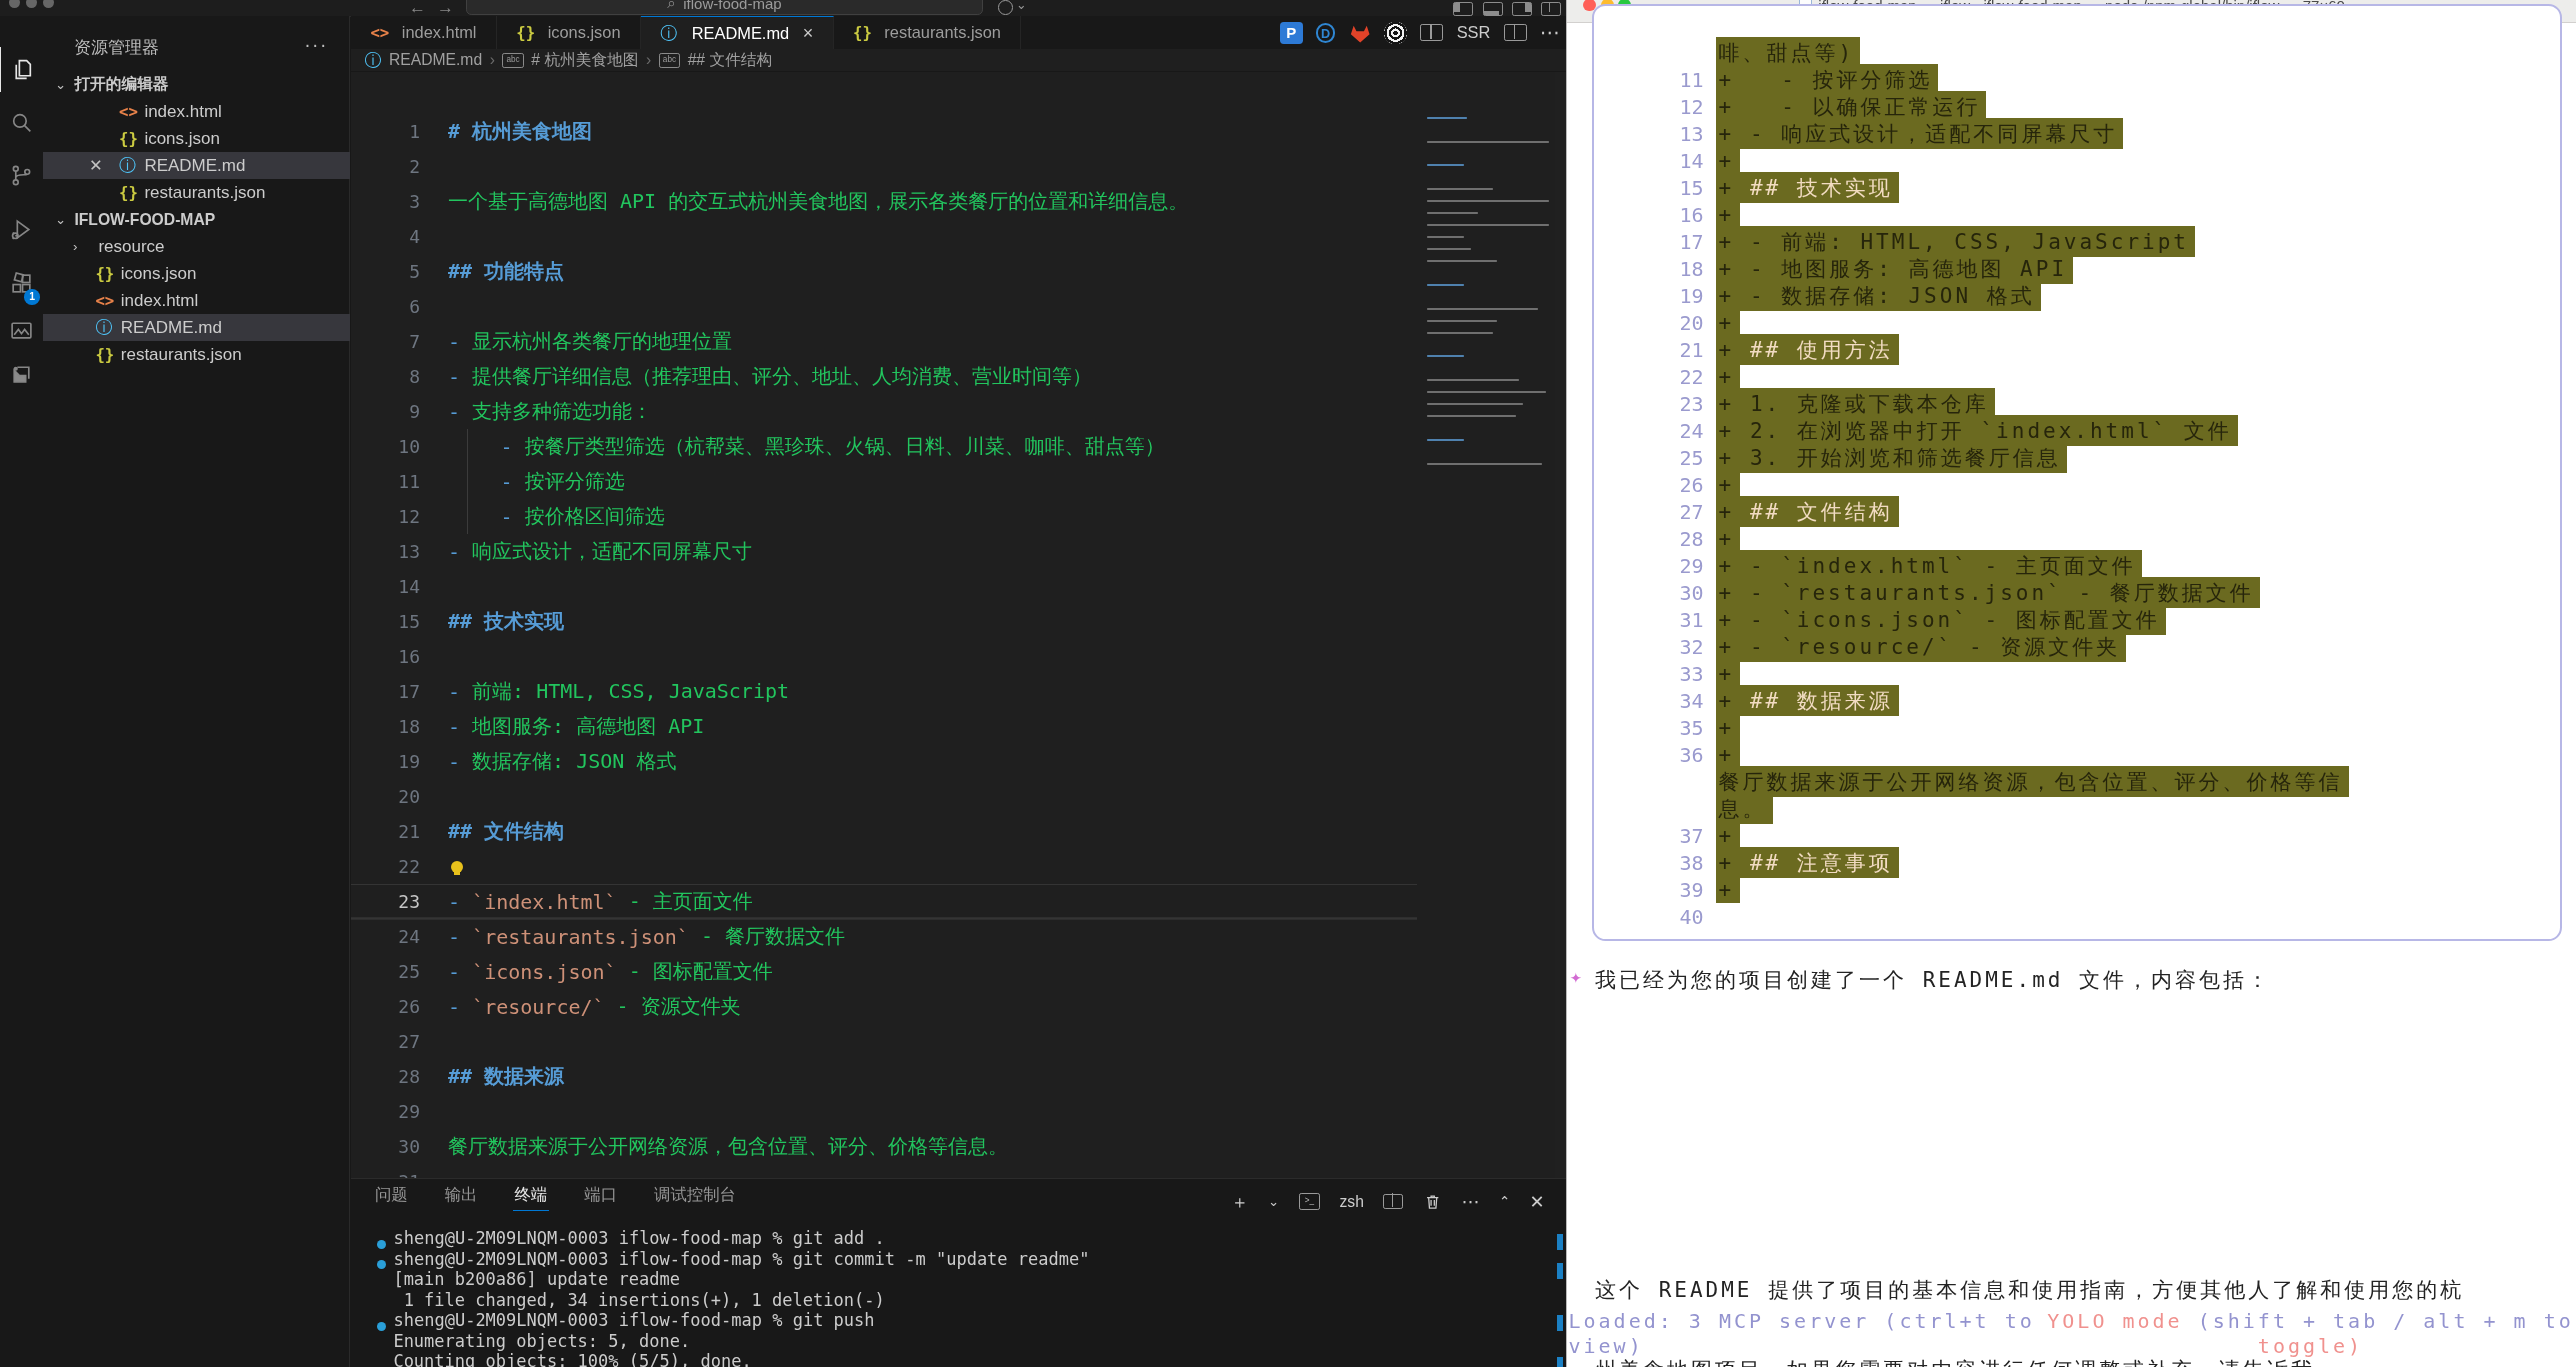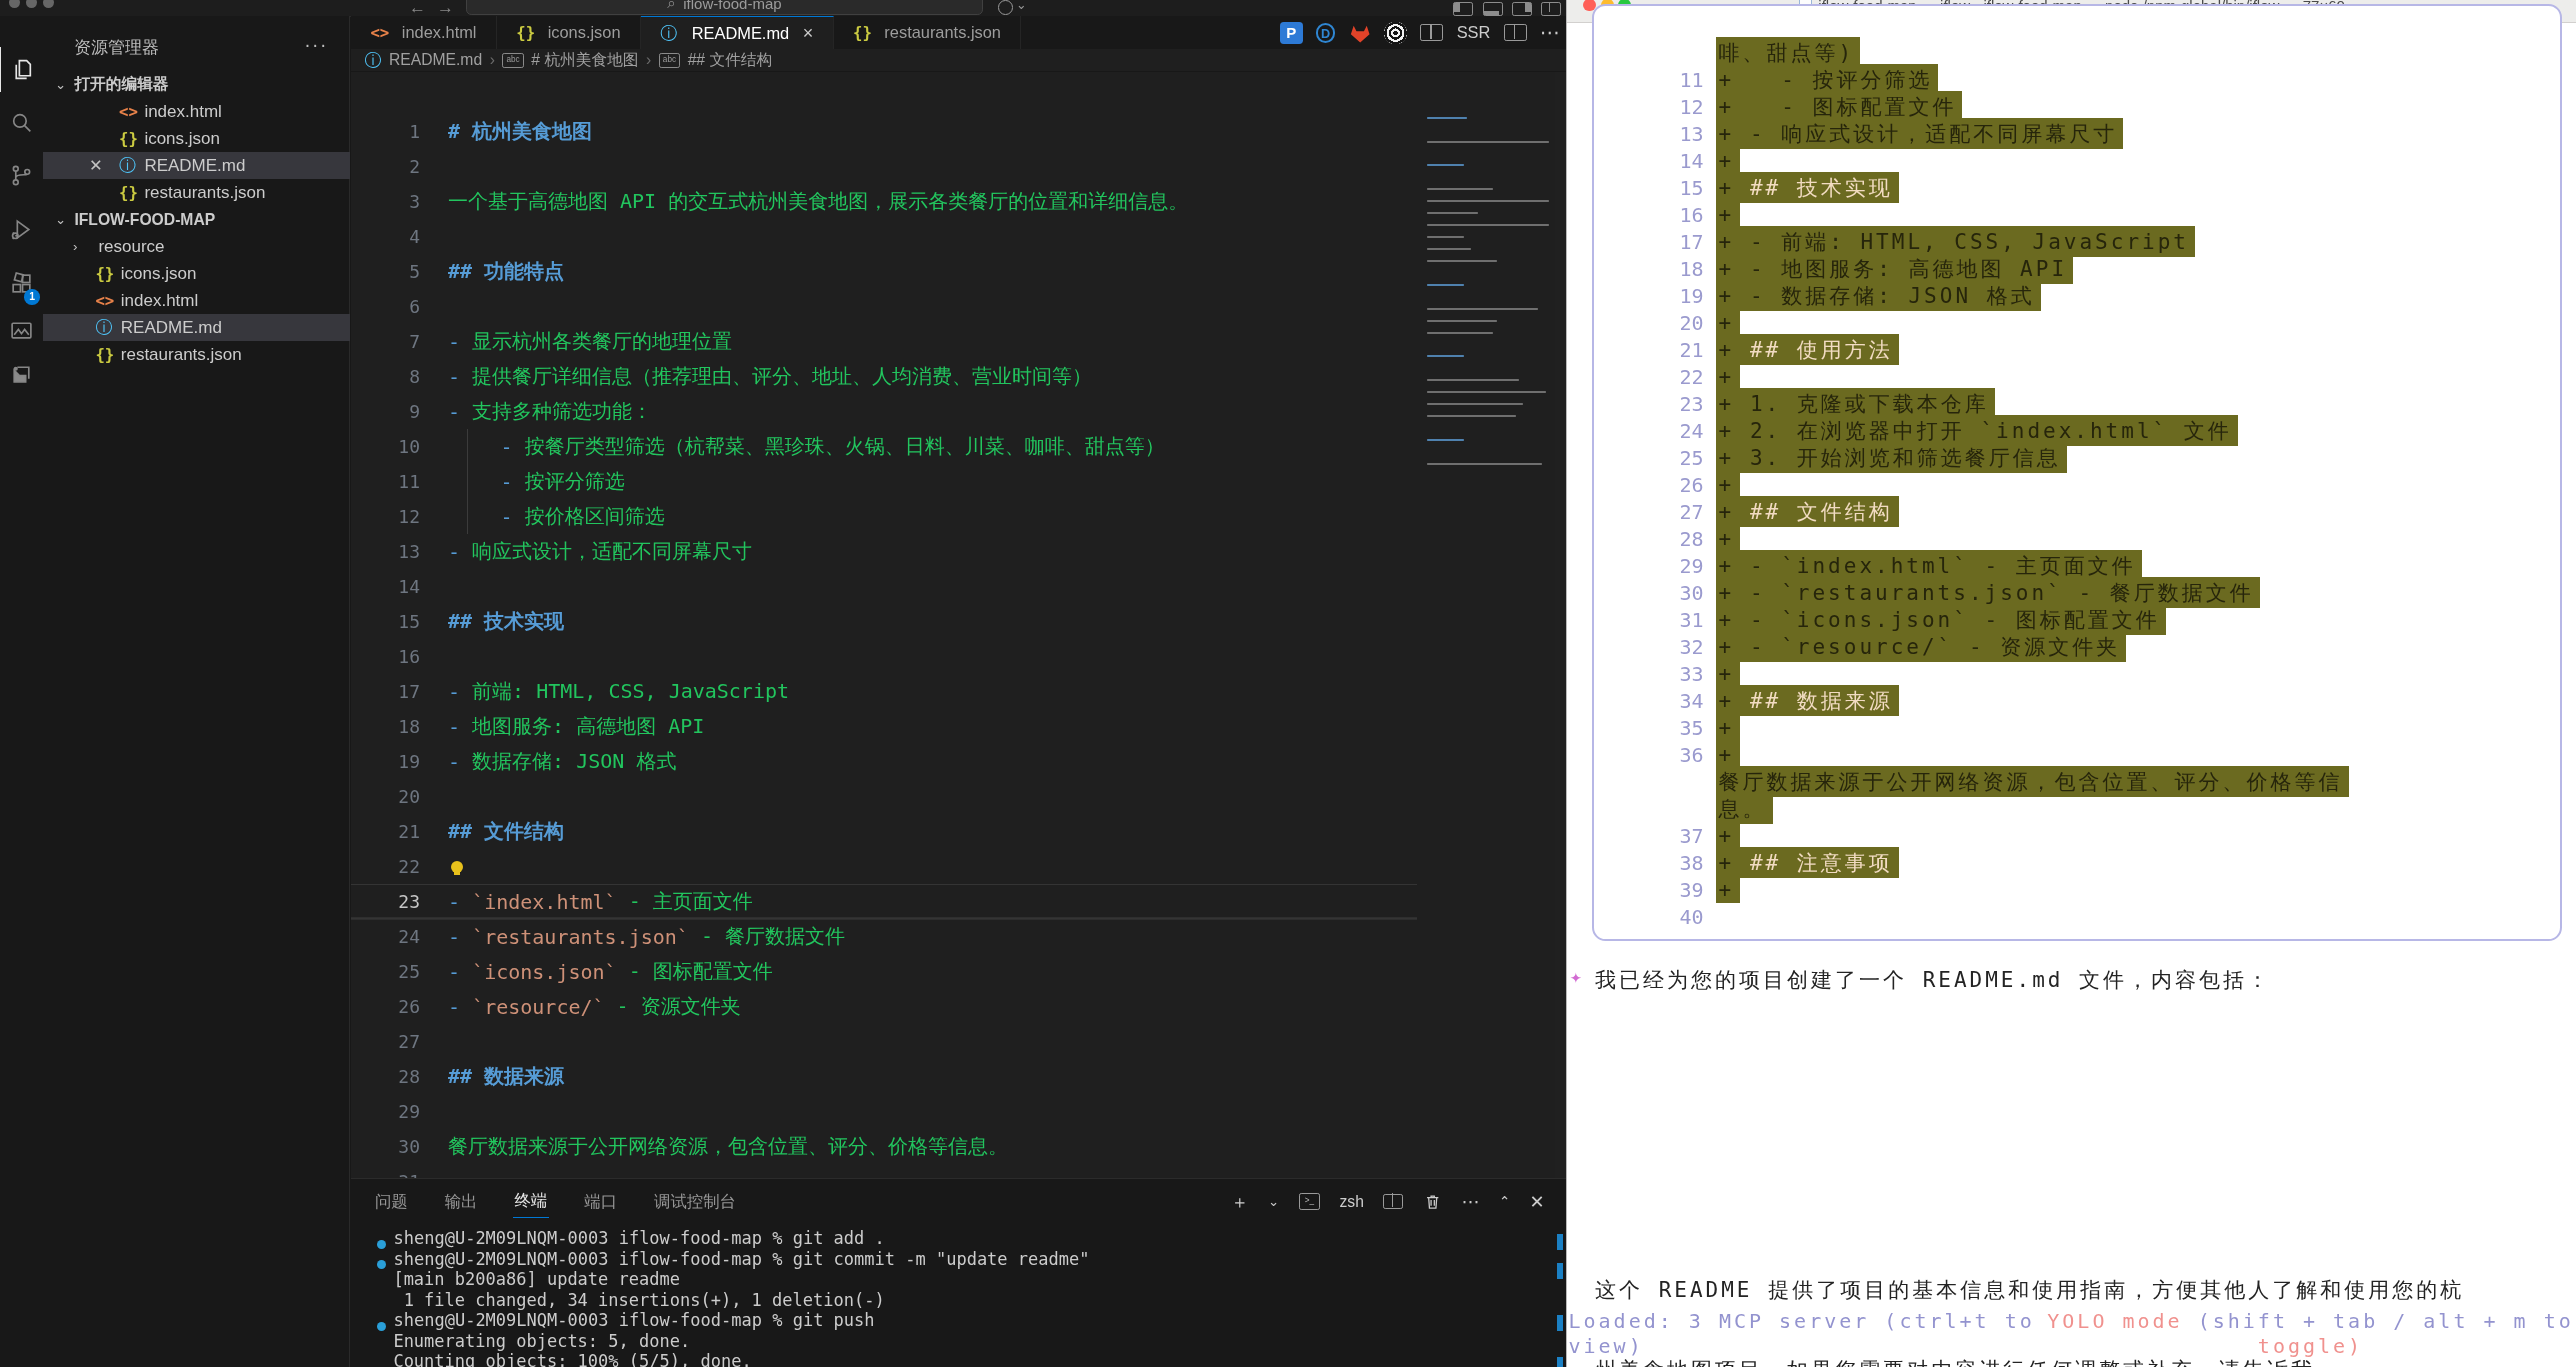--- a/index.html
+++ b/index.html
@@ -60,21 +60,21 @@
   .eline.cur .ln{color:#c6c6c6;}
   .sh{color:#569cd6;font-weight:bold;} .st{color:#22c55e;} .sd{color:#569cd6;} .sc{color:#ce9178;}
   .g{display:inline-block;width:33px;margin-left:18.6px;border-left:0.7px solid #3b3b3b;height:35px;}
   .bulb{display:inline-block;width:12px;height:12px;border-radius:50%;background:#e8c11c;position:relative;margin-left:3px;}
   .bulb:after{content:"";position:absolute;left:3px;top:11.2px;width:6px;height:3.7px;background:#e8c11c;}
   .minimap{position:absolute;left:1070px;top:0;width:134px;height:1107px;background:#1f1f1f;}
   .mm{position:absolute;height:2.2px;border-radius:0.7px;}
   .mscroll{position:absolute;left:1204px;top:0;width:11.2px;height:1107px;background:#202020;}
   
   .panel{position:absolute;left:351px;top:1178px;width:1216px;height:189px;background:#181818;border-top:0.7px solid #2b2b2b;box-sizing:border-box;}
-  .ptabs{position:absolute;left:22.4px;top:0;height:45px;display:flex;gap:34px;align-items:center;}
+  .ptabs{position:absolute;left:22.4px;top:0;height:45px;display:flex;gap:34px;align-items:flex-start;}
   .ptab{font-size:16.4px;color:#969696;padding:4.5px 1.5px;}
   .ptab.active{color:#e7e7e7;border-bottom:1.5px solid #0078d4;}
   .pacts{position:absolute;right:22.4px;top:0;height:45px;display:flex;gap:19.4px;align-items:center;color:#cccccc;font-size:18px;}
   .zshic{display:inline-block;width:19.4px;height:15px;border:1.5px solid #9a9a9a;border-radius:2.2px;color:#bbb;font-size:8.2px;line-height:13.4px;text-align:center;}
   .pacts svg{stroke:#cccccc;fill:none;stroke-width:1.6;}
   .term{position:absolute;left:26px;top:49px;font-family:"DejaVu Sans Mono",monospace;font-size:17px;line-height:20.5px;color:#cccccc;white-space:pre;}
   .tline{display:flex;align-items:flex-end;}
   .tdot{display:inline-block;width:9px;height:9px;border-radius:50%;background:#2a9fd8;margin-right:7.5px;flex:none;}
   .tnodot{display:inline-block;width:16.4px;flex:none;}
   .tmark{position:absolute;right:4.5px;width:6px;height:16.4px;background:#1b80c4;}
@@ -386,21 +386,21 @@
       <span class="mt-tl" style="left:16.4px;background:#ff5f57"></span>
       <span class="mt-tl" style="left:34px;background:#febc2e"></span>
       <span class="mt-tl" style="left:51px;background:#28c840"></span>
       <div class="mt-titletext"><span class="docic"></span><span>iflow-food-map — iflow · iflow-food-map — node /npm-global/bin/iflow — 77×60</span></div>
     </div>
     <div class="mt-body">
       <div class="diffbox">
         <div class="drows" id="diff-rows">
             <div class="drow"><span class="dn"></span><span class="dadd">啡、甜点等)</span></div>
             <div class="drow"><span class="dn">11</span><span class="dadd">+   - 按评分筛选</span></div>
-            <div class="drow"><span class="dn">12</span><span class="dadd">+   - 图标配置文件</span></div>
+            <div class="drow"><span class="dn">12</span><span class="dadd">+   - 以确保正常运行</span></div>
             <div class="drow"><span class="dn">13</span><span class="dadd">+ - 响应式设计，适配不同屏幕尺寸</span></div>
             <div class="drow"><span class="dn">14</span><span class="dadd">+</span></div>
             <div class="drow"><span class="dn">15</span><span class="dadd">+ <span class="hd">## 技术实现</span></span></div>
             <div class="drow"><span class="dn">16</span><span class="dadd">+</span></div>
             <div class="drow"><span class="dn">17</span><span class="dadd">+ - 前端: HTML, CSS, JavaScript</span></div>
             <div class="drow"><span class="dn">18</span><span class="dadd">+ - 地图服务: 高德地图 API</span></div>
             <div class="drow"><span class="dn">19</span><span class="dadd">+ - 数据存储: JSON 格式</span></div>
             <div class="drow"><span class="dn">20</span><span class="dadd">+</span></div>
             <div class="drow"><span class="dn">21</span><span class="dadd">+ <span class="hd">## 使用方法</span></span></div>
             <div class="drow"><span class="dn">22</span><span class="dadd">+</span></div>

